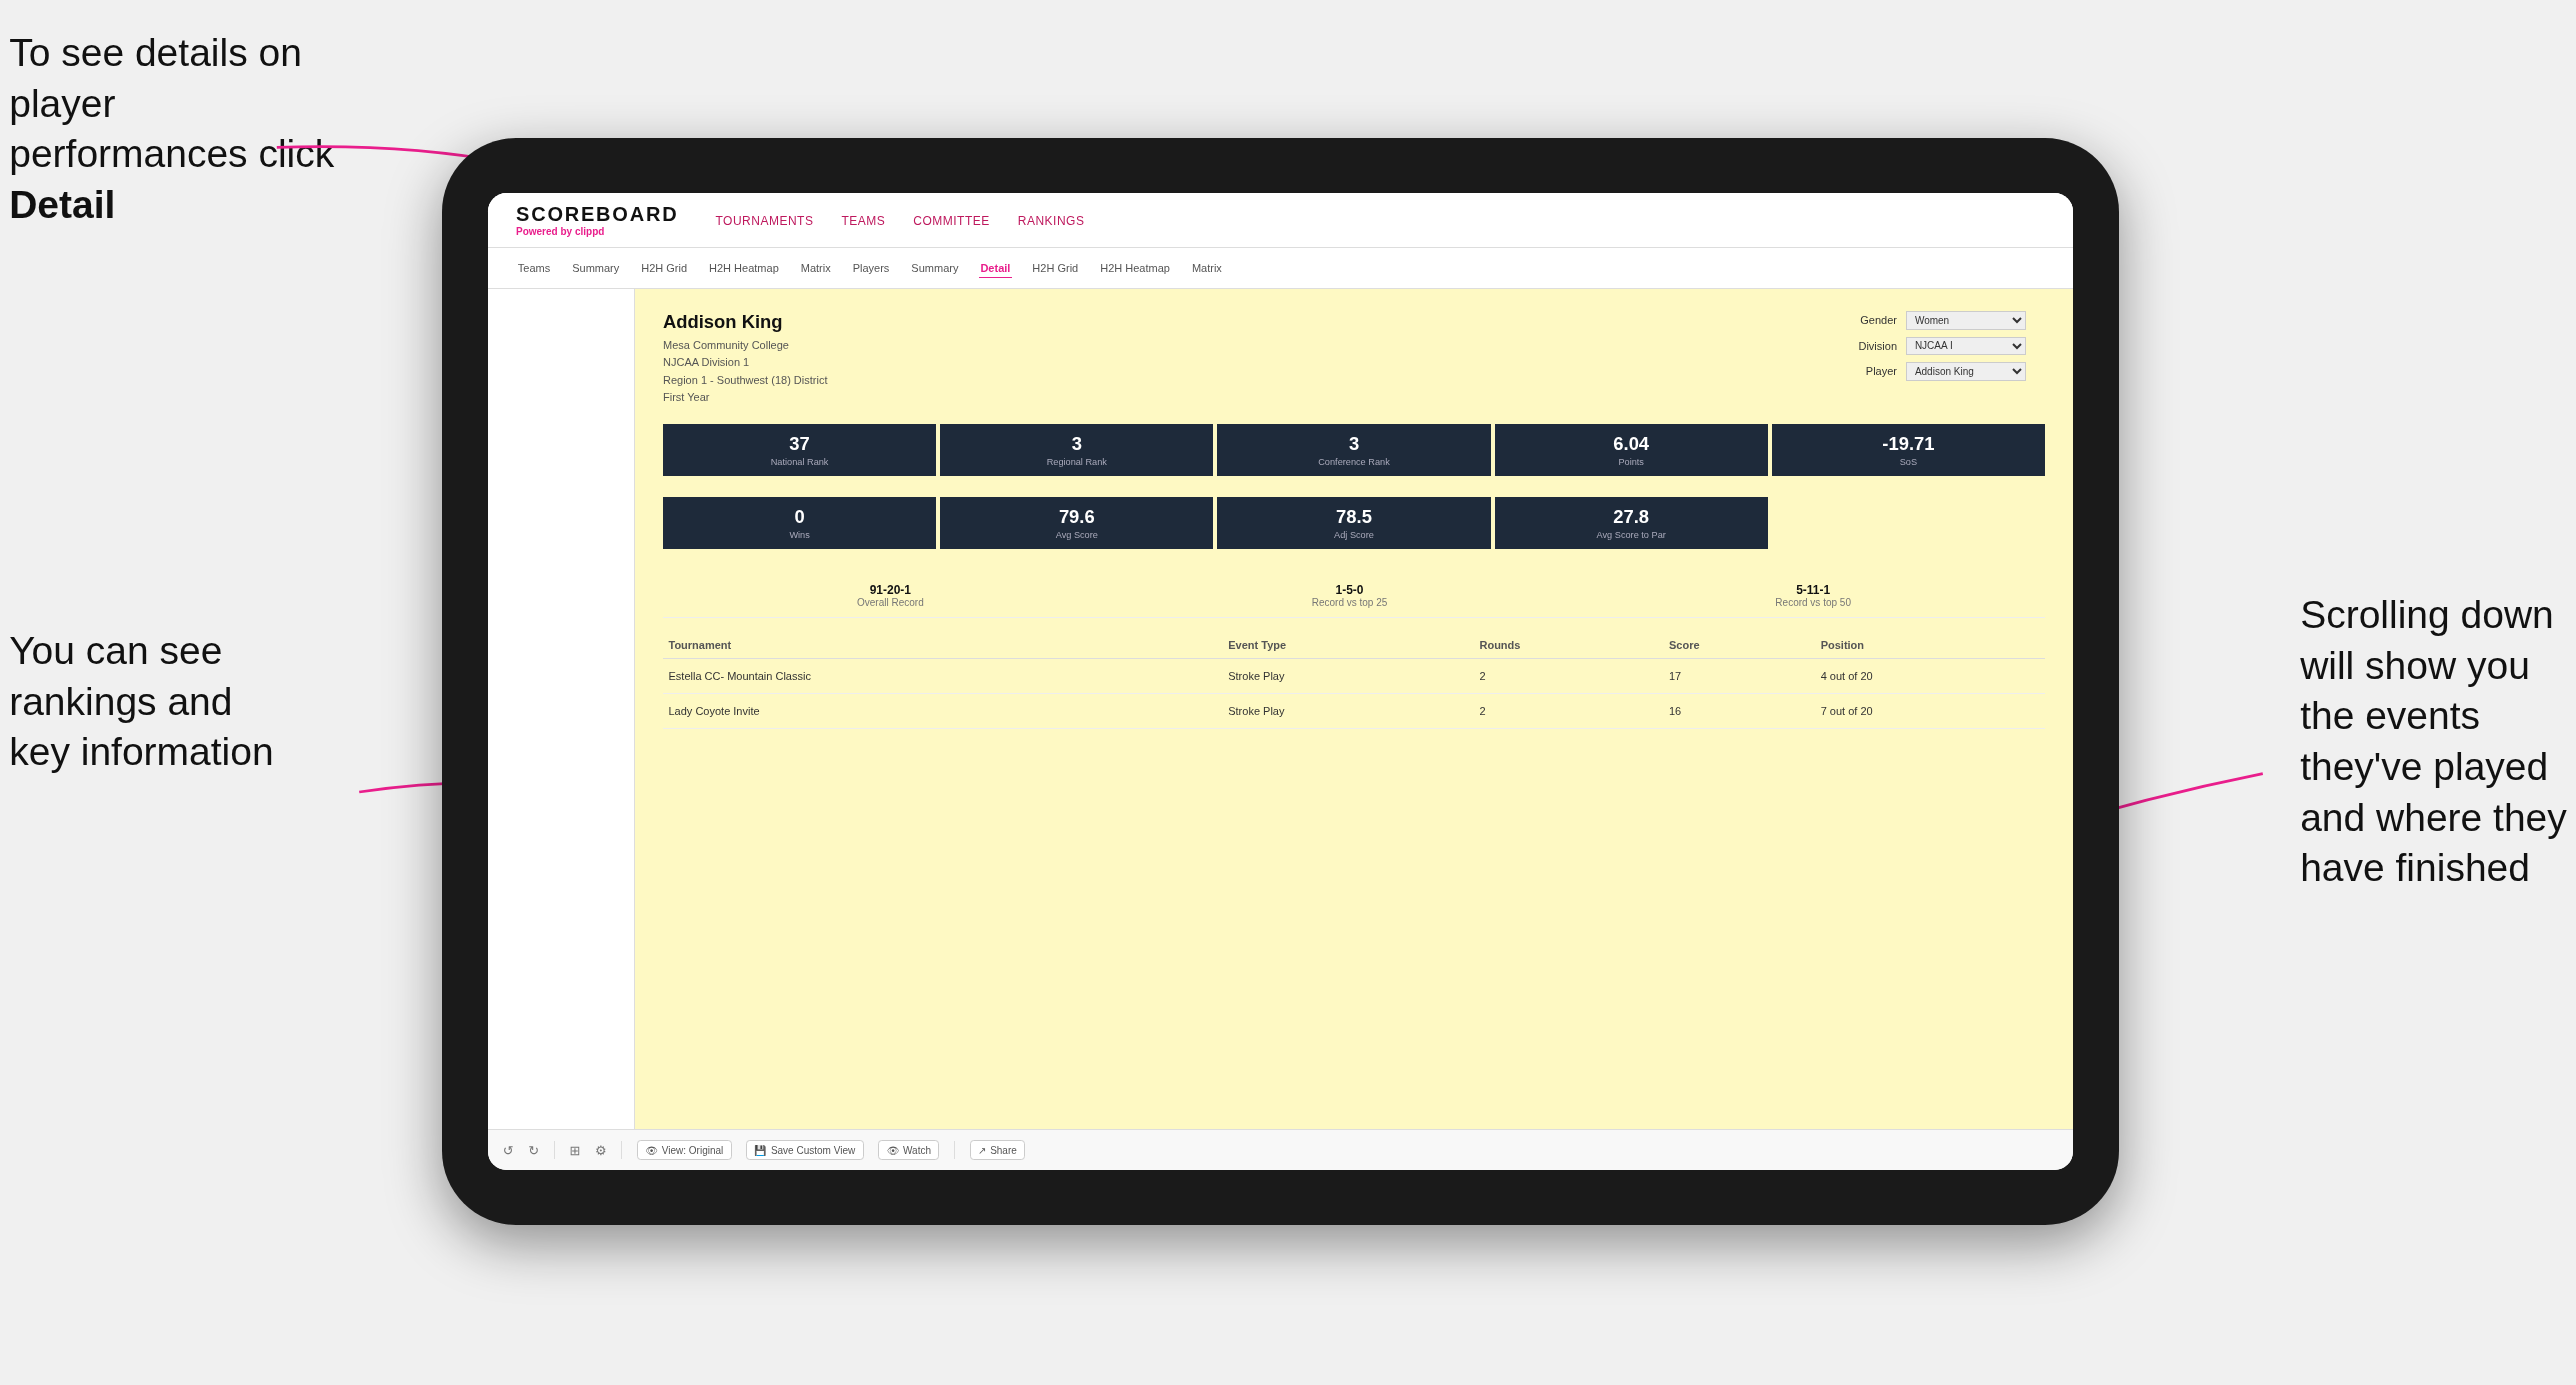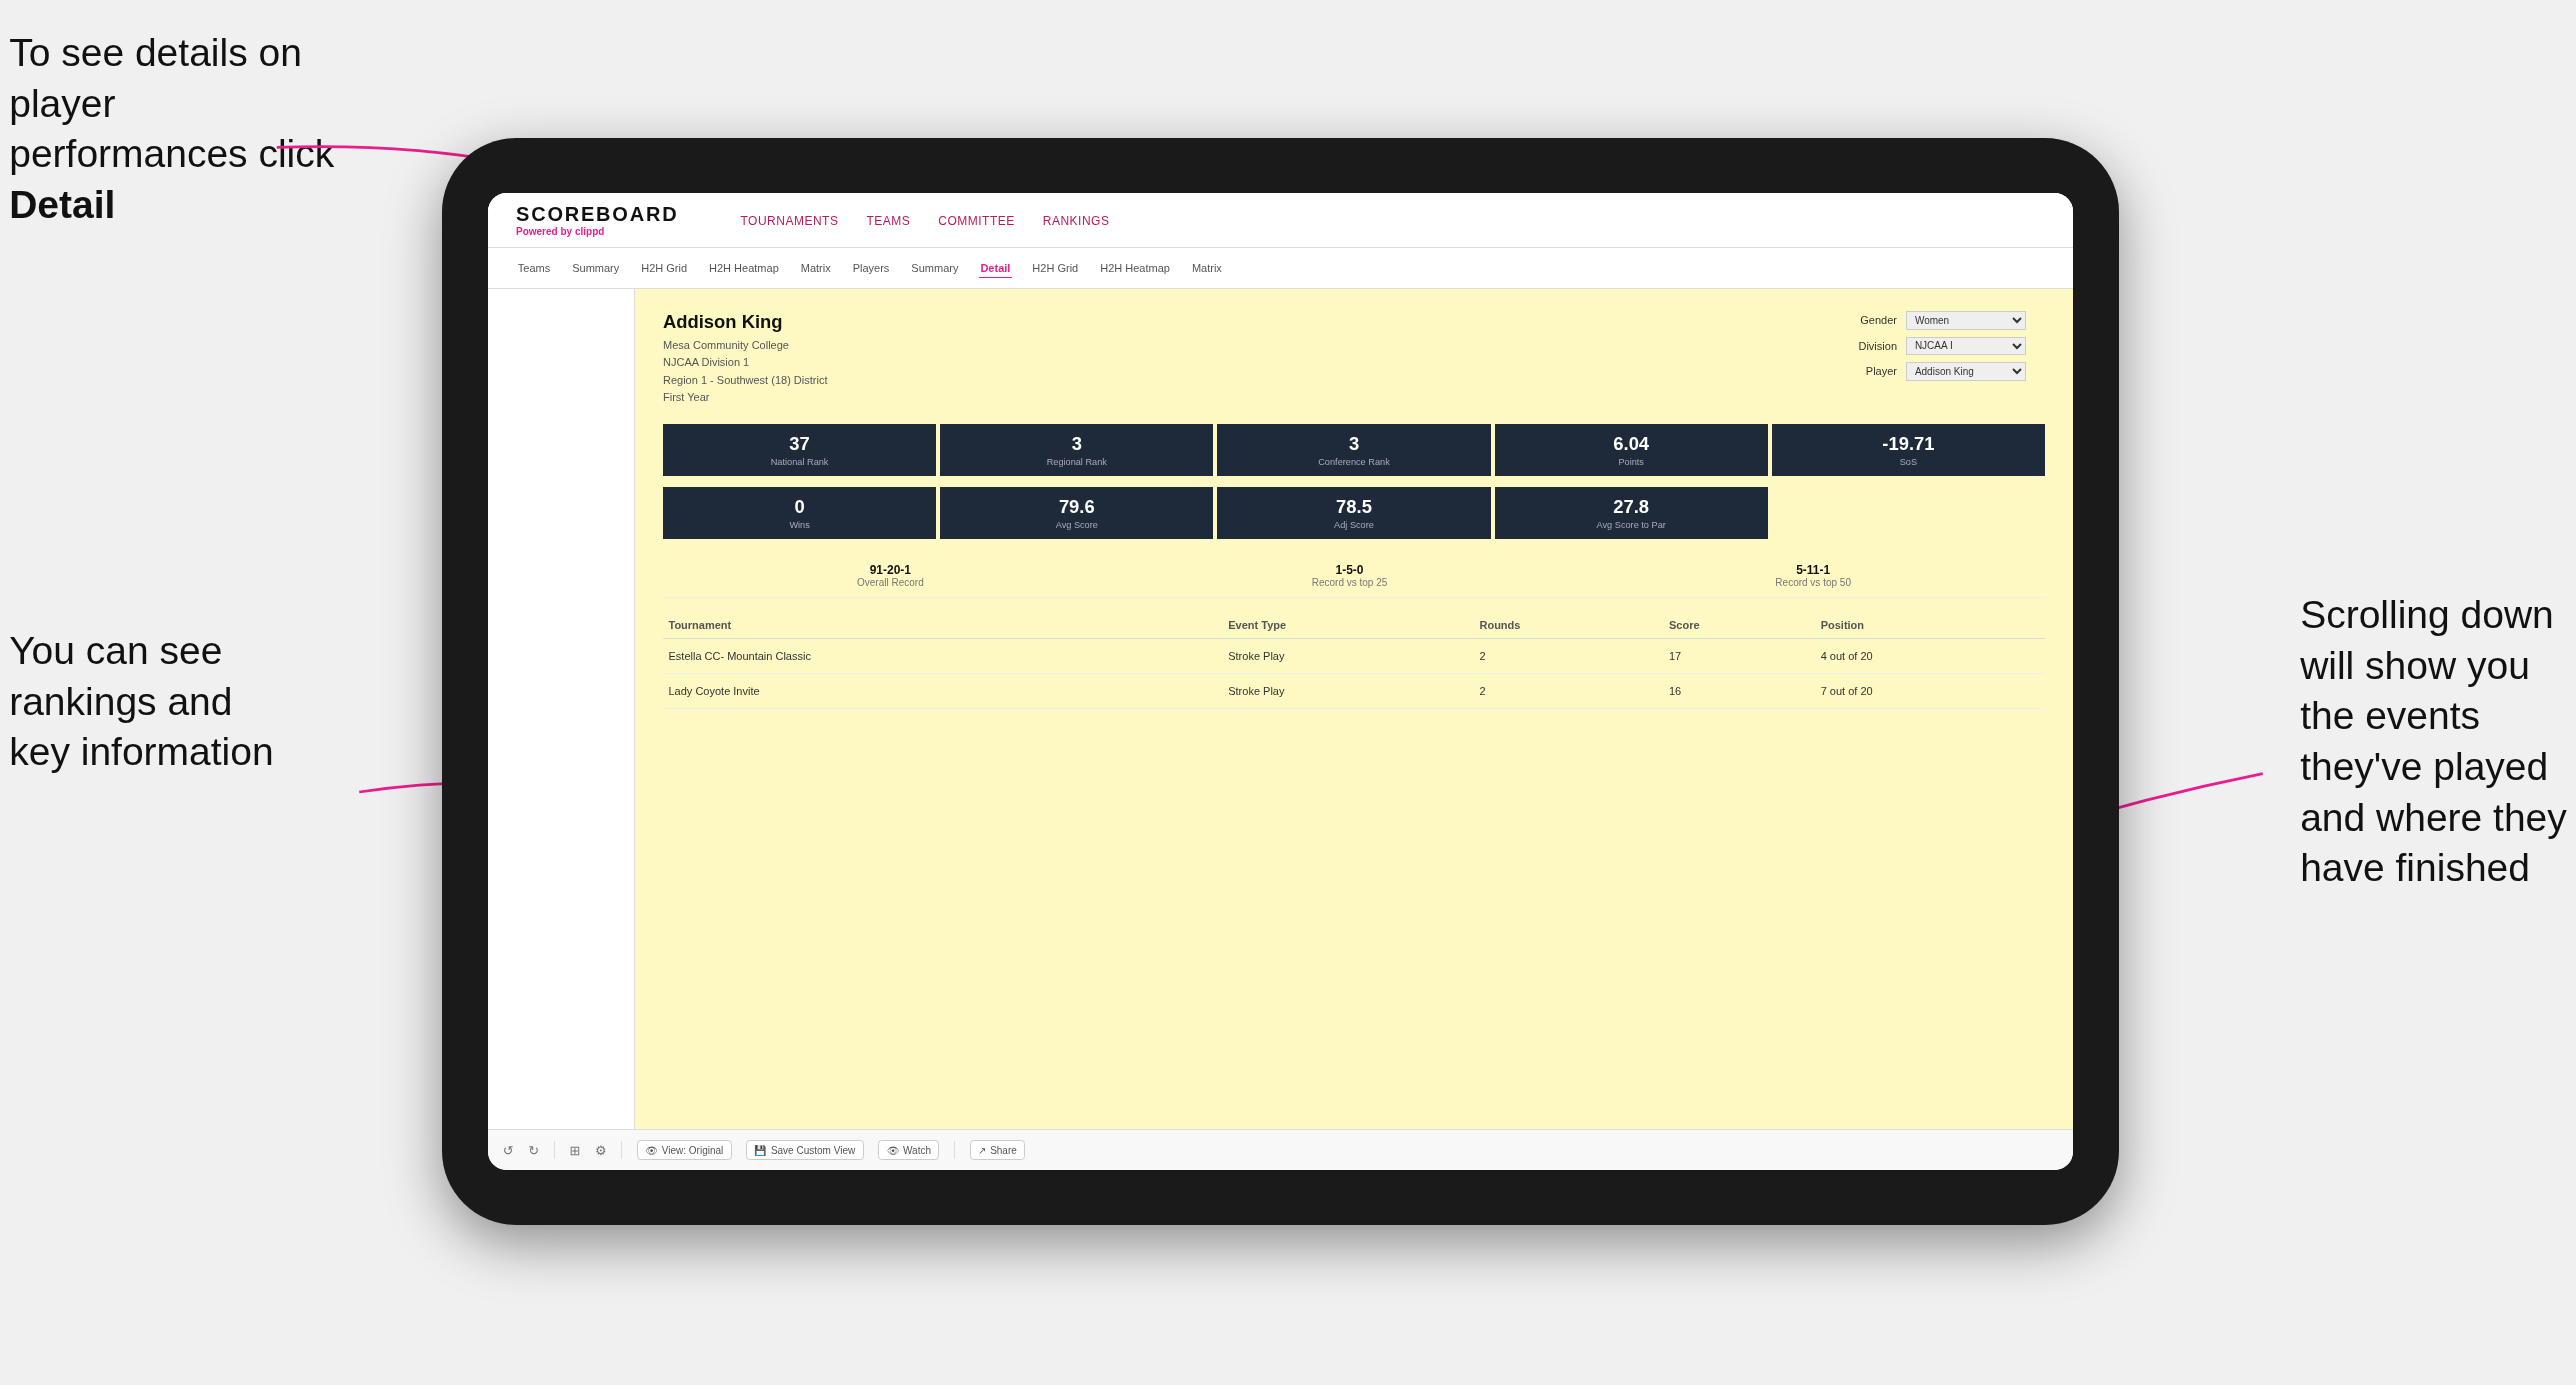--- a/index.html
+++ b/index.html
@@ -72,21 +72,20 @@
 
     
     .top-nav {
       background: #ffffff;
       border-bottom: 0.9px solid #ddd;
       padding: 0 28px;
       display: flex;
       align-items: center;
       height: 55px;
       flex-shrink: 0;
-      gap: 25px;
     }
 
     .logo-area {
       display: flex;
       flex-direction: column;
       margin-right: 37px;
     }
     .logo-scoreboard {
       font-size: 20px;
       font-weight: 900;
@@ -203,21 +202,21 @@
       border-radius: 0;
       min-width: 120px;
       color: #333;
     }
 
     
     .stats-grid {
       display: grid;
       grid-template-columns: repeat(5, 1fr);
       gap: 4px;
-      margin-bottom: 11px;
+      margin-bottom: 21px;
     }
     .stat-cell {
       background: #1e2a3a;
       color: #fff;
       text-align: center;
       padding: 9.2px 5.5px;
     }
     .stat-value {
       font-size: 18.4px;
       font-weight: 700;

